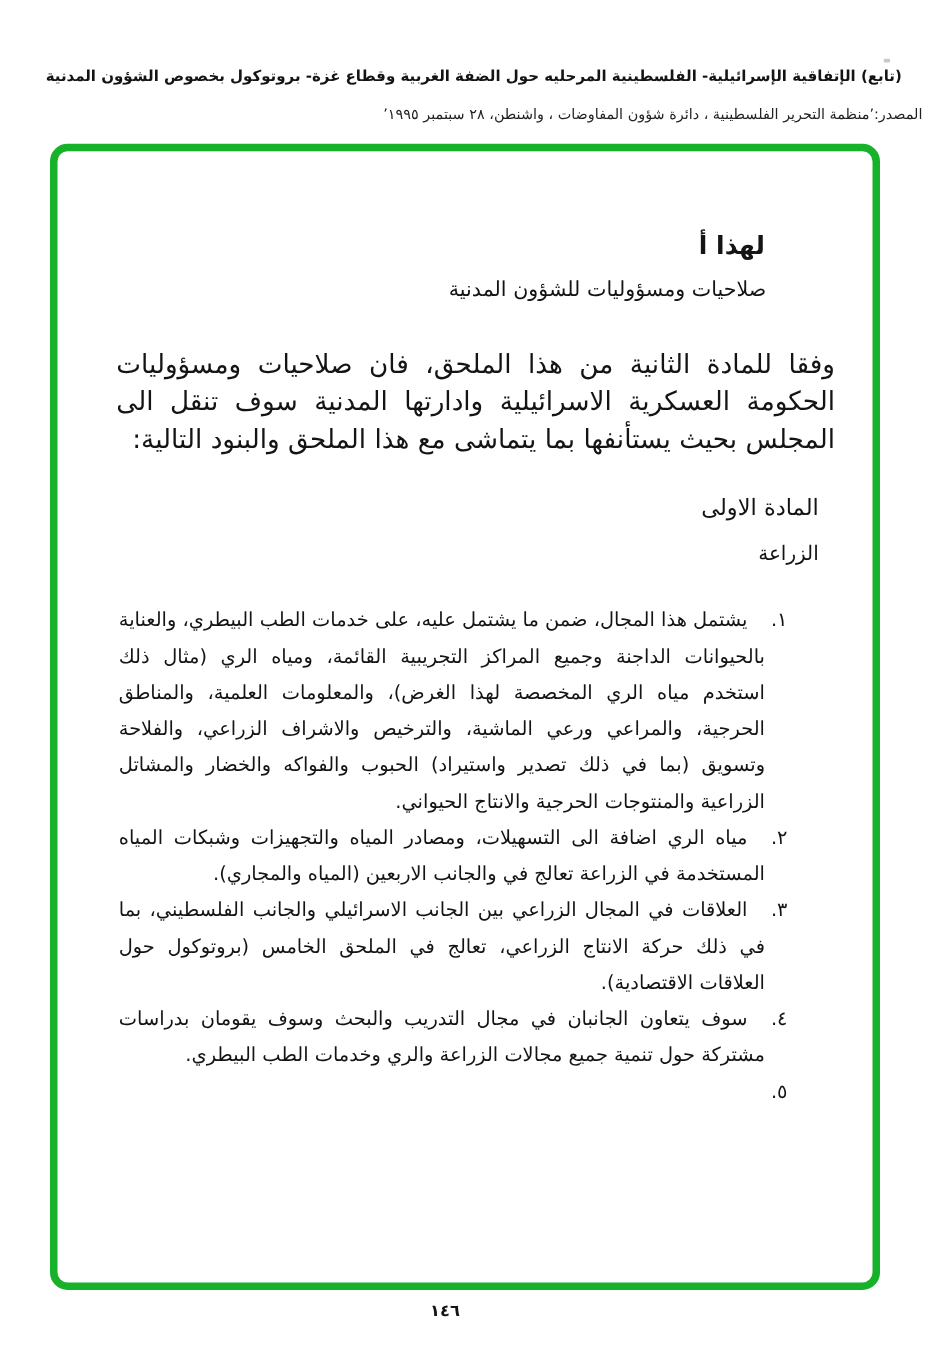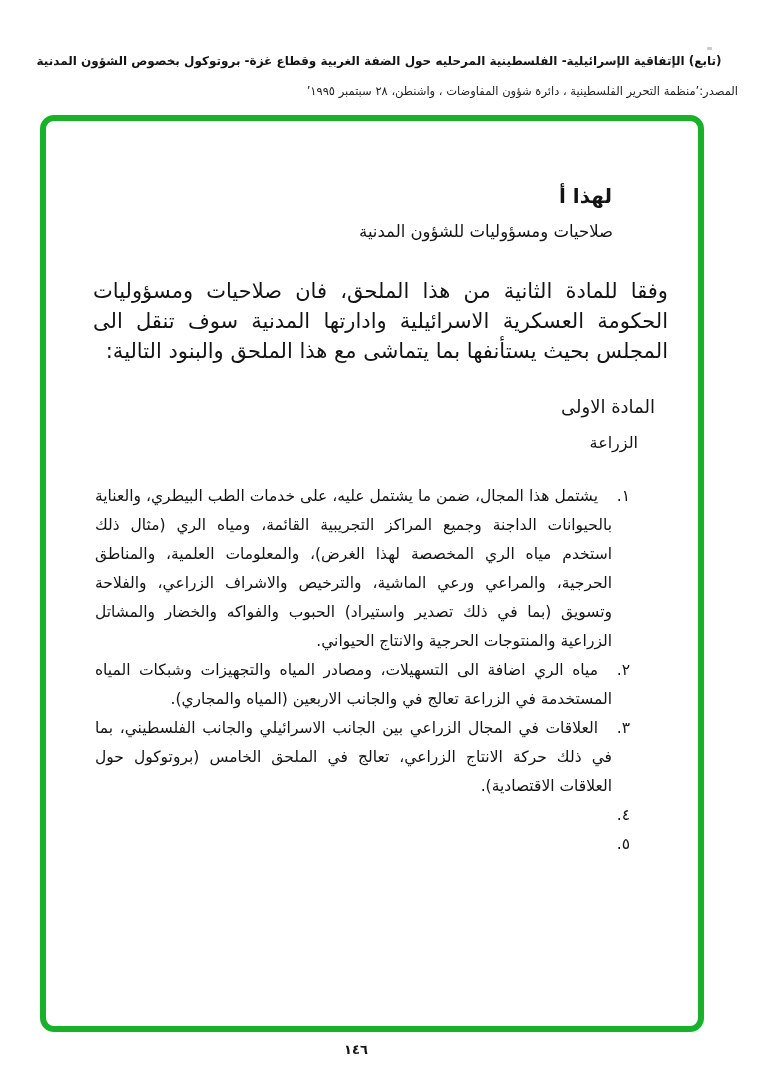--- a/index.html
+++ b/index.html
@@ -41,21 +41,21 @@
     position:absolute; top:276px; right:90px; width:575px;
     direction:rtl; text-align:justify;
     font-size:21px; line-height:30px;
   }
 
   .article-heading {
     position:absolute; top:396px; right:103px;
     direction:rtl; font-weight:normal; font-size:18px;
   }
   .article-subheading {
-    position:absolute; top:433px; right:120px;
+    position:absolute; top:433px; right:103px;
     direction:rtl; font-size:16px;
   }
 
   .items {
     position:absolute; top:482px; right:128px; width:535px;
     direction:rtl;
   }
   .li {
     position:relative; padding-right:18px;
     text-align:justify; font-size:15.5px; line-height:29px;
@@ -99,20 +99,20 @@
   <div class="li">
     <span class="num">١.</span><span class="first-spacer"></span><span>يشتمل هذا المجال، ضمن ما يشتمل  عليه، على خدمات الطب البيطري، والعناية بالحيوانات الداجنة وجميع المراكز التجريبية القائمة، ومياه الري (مثال ذلك  استخدم مياه الري المخصصة لهذا الغرض)، والمعلومات العلمية، والمناطق الحرجية، والمراعي  ورعي الماشية، والترخيص والاشراف الزراعي، والفلاحة وتسويق (بما في ذلك تصدير واستيراد) الحبوب والفواكه والخضار والمشاتل الزراعية والمنتوجات الحرجية والانتاج الحيواني.</span>
   </div>
   <div class="li">
     <span class="num">٢.</span><span class="first-spacer"></span><span>مياه الري اضافة الى  التسهيلات، ومصادر المياه والتجهيزات وشبكات المياه المستخدمة في الزراعة تعالج في والجانب الاربعين (المياه والمجاري).</span>
   </div>
   <div class="li">
     <span class="num">٣.</span><span class="first-spacer"></span><span>العلاقات في المجال الزراعي بين الجانب الاسرائيلي  والجانب الفلسطيني، بما في ذلك حركة الانتاج الزراعي، تعالج في الملحق الخامس (بروتوكول حول العلاقات الاقتصادية).</span>
   </div>
   <div class="li">
-    <span class="num">٤.</span><span class="first-spacer"></span>
+    <span class="num">٤.</span><span class="first-spacer"></span><span>سوف يتعاون الجانبان في مجال التدريب والبحث وسوف يقومان بدراسات مشتركة حول تنمية جميع مجالات الزراعة والري وخدمات الطب البيطري.</span>
   </div>
   <div class="li">
     <span class="num">٥.</span><span class="first-spacer"></span>
   </div>
 </div>
 
 <div class="page-number">١٤٦</div>
 
 </body></html>

